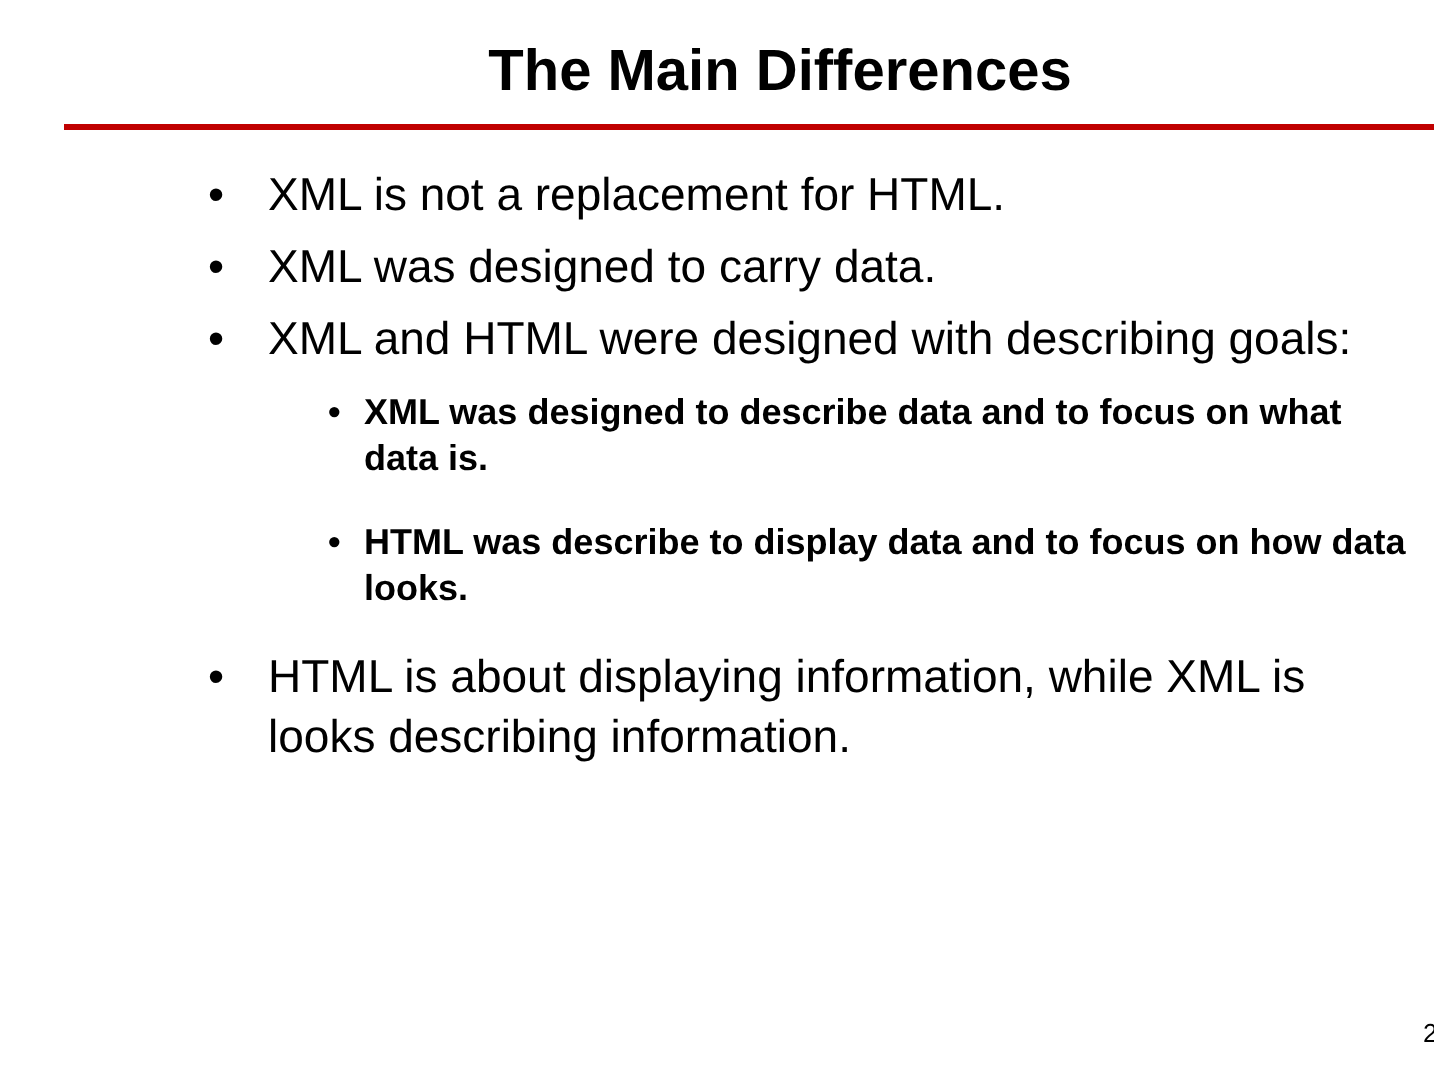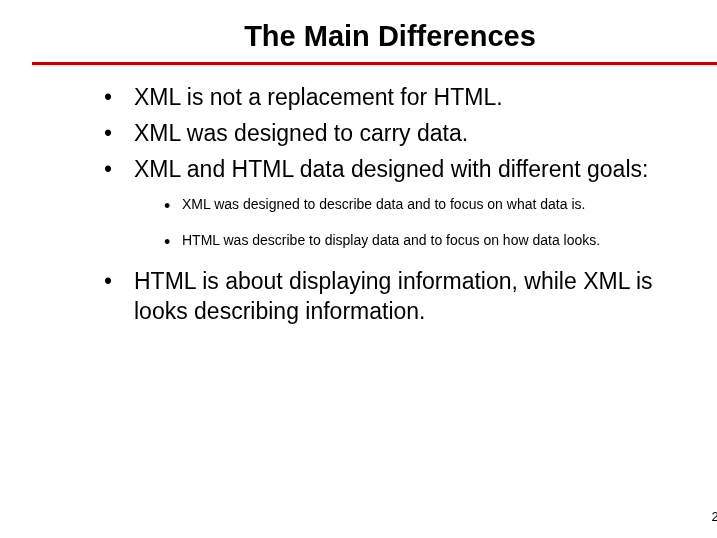--- a/index.html
+++ b/index.html
@@ -4,37 +4,37 @@
 <style>
   * { margin: 0; padding: 0; box-sizing: border-box; }
   html, body { width: 717px; height: 538px; background: #fff; font-family: Arial, Helvetica, sans-serif; color: #000; }
   .slide { width: 716px; height: 538px; position: relative; padding: 18px 40px 0 40px; margin-left: 32px; }
   .title { text-align: center; font-weight: bold; font-size: 29px; line-height: 1.25; padding: 0 60px 8px 60px; }
   .rule { border: none; border-top: 3px solid #c00000; margin: 0 -40px 18px -40px; }
   ul.main { list-style: none; padding-left: 32px; }
   ul.main > li { position: relative; font-size: 23px; line-height: 1.3; margin-bottom: 6px; padding-left: 30px; }
   ul.main > li::before { content: "•"; position: absolute; left: 0; top: 0; font-size: 23px; }
   ul.sub { list-style: none; padding-left: 30px; margin-top: 10px; margin-bottom: 14px; }
-  ul.sub > li { position: relative; font-size: 14px; font-weight: normal; line-height: 1.3; margin-bottom: 18px; padding-left: 18px; }
+  ul.sub > li { position: relative; font-size: 18px; font-weight: bold; line-height: 1.3; margin-bottom: 18px; padding-left: 18px; }
   ul.sub > li::before { content: "•"; position: absolute; left: 0; top: 0; font-size: 18px; }
   .pagenum { position: absolute; bottom: 14px; right: 22px; font-size: 13px; text-align: right; }
 </style>
 </head>
 <body>
 
 <div class="slide">
   <div class="title">
     <span>The Main Differences</span><br>
   </div>
   <hr class="rule">
   <ul class="main">
     <li>XML is not a replacement for HTML.</li>
     <li>XML was designed to carry data.</li>
     <li>
-      <span>XML and HTML data designed with different goals:</span>
+      <span>XML and HTML were designed with describing goals:</span>
       <ul class="sub">
         <li>XML was designed to describe data and to focus on what data is.</li>
         <li>HTML was describe to display data and to focus on how data looks.</li>
       </ul>
     </li>
     <li>HTML is about displaying information, while XML is looks describing information.</li>
   </ul>
   <div class="pagenum">23</div>
 </div>
 

